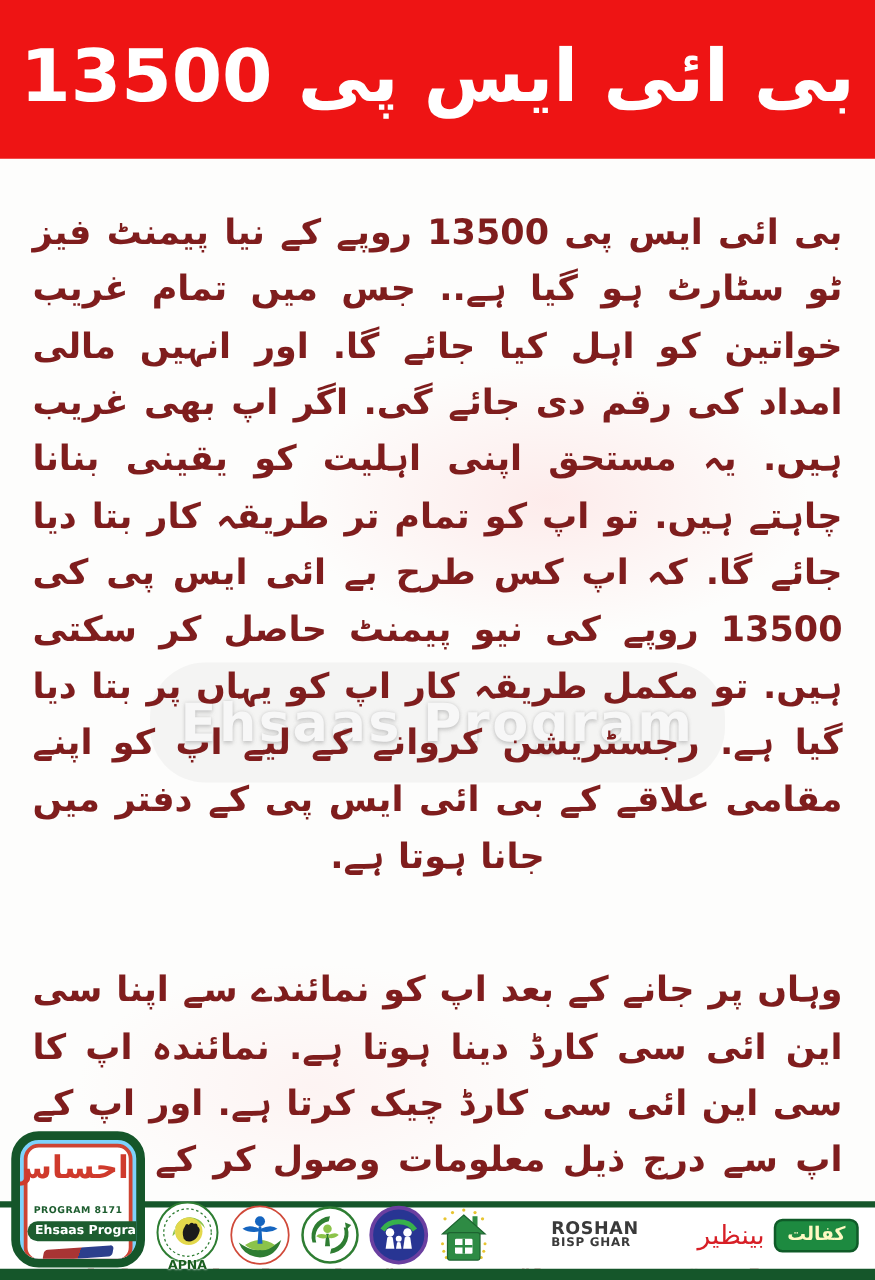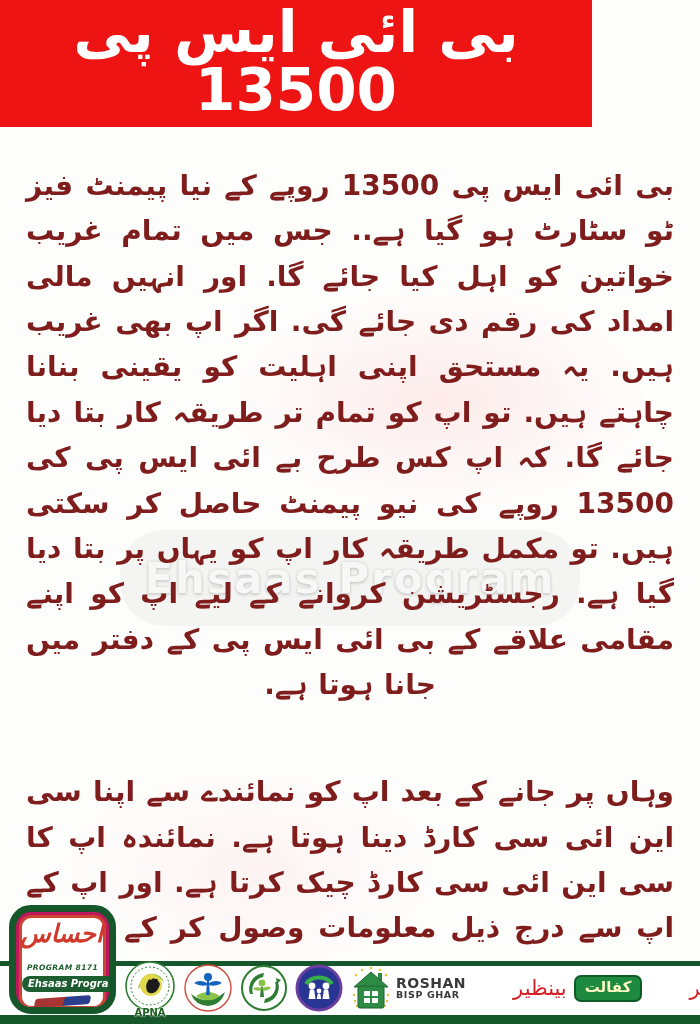--- a/index.html
+++ b/index.html
@@ -5,21 +5,21 @@
   * { margin: 0; padding: 0; box-sizing: border-box; }
   html, body { width: 700px; height: 1024px; overflow: hidden; }
   body {
     position: relative;
     font-family: "DejaVu Sans", sans-serif;
     background: #fdfdfc;
   }
 
   
   .header {
-    position: absolute; top: 0; left: 0; width: 592px; height: 127px;
+    position: absolute; top: 0; left: 0; width: 700px; height: 127px;
     background: #ee1414;
     display: flex; align-items: center; justify-content: center;
   }
   .header .title {
     direction: rtl;
     color: #ffffff;
     font-size: 58px;
     font-weight: bold;
     letter-spacing: 1px;
     text-align: center;
@@ -92,26 +92,25 @@
     z-index: 4;
     display: flex; align-items: center;
     gap: 7px;
     padding-left: 4px;
   }
 
   
   .ehsaas-logo {
     position: absolute; left: 9px; bottom: 10px;
     width: 107px; height: 109px;
-    background: #be185d;
+    background: #7dd3fc;
     border: 7px solid #15562a;
     border-radius: 22px;
     z-index: 6;
     overflow: hidden;
-    font-style: italic;
   }
   .ehsaas-inner {
     margin: 3px 3px 0 3px;
     border: 3px solid #cd4433;
     border-radius: 12px;
     text-align: center;
     padding-top: 3px;
     background: #fff;
   }
   .ehsaas-urdu {
@@ -142,21 +141,21 @@
   .org { position: relative; flex: 0 0 auto; }
   .org .caption {
     position: absolute; left: 0; right: 0; bottom: -3px;
     text-align: center;
     font-size: 10px; font-weight: bold; color: #1b5e20;
     text-shadow: 0 0 2px #fff, 0 0 2px #fff;
   }
 
   
   .roshan { display: flex; align-items: center; gap: 4px; flex: 0 0 auto; }
-  .roshan-text { display: flex; flex-direction: column; line-height: 1; }
+  .roshan-text { display: flex; flex-direction: column; line-height: 1; margin-left: 45px; }
   .roshan-l1 { font-size: 14px; font-weight: bold; color: #3a3a3a; letter-spacing: 0.5px; }
   .roshan-l2 { font-size: 9.5px; font-weight: bold; color: #3a3a3a; letter-spacing: 0.6px; }
 
   
   .benazir-name {
     direction: rtl;
     color: #d71f26; font-size: 21px; font-weight: normal;
     white-space: nowrap; flex: 0 0 auto;
     line-height: 1;
     margin-left: 40px;

